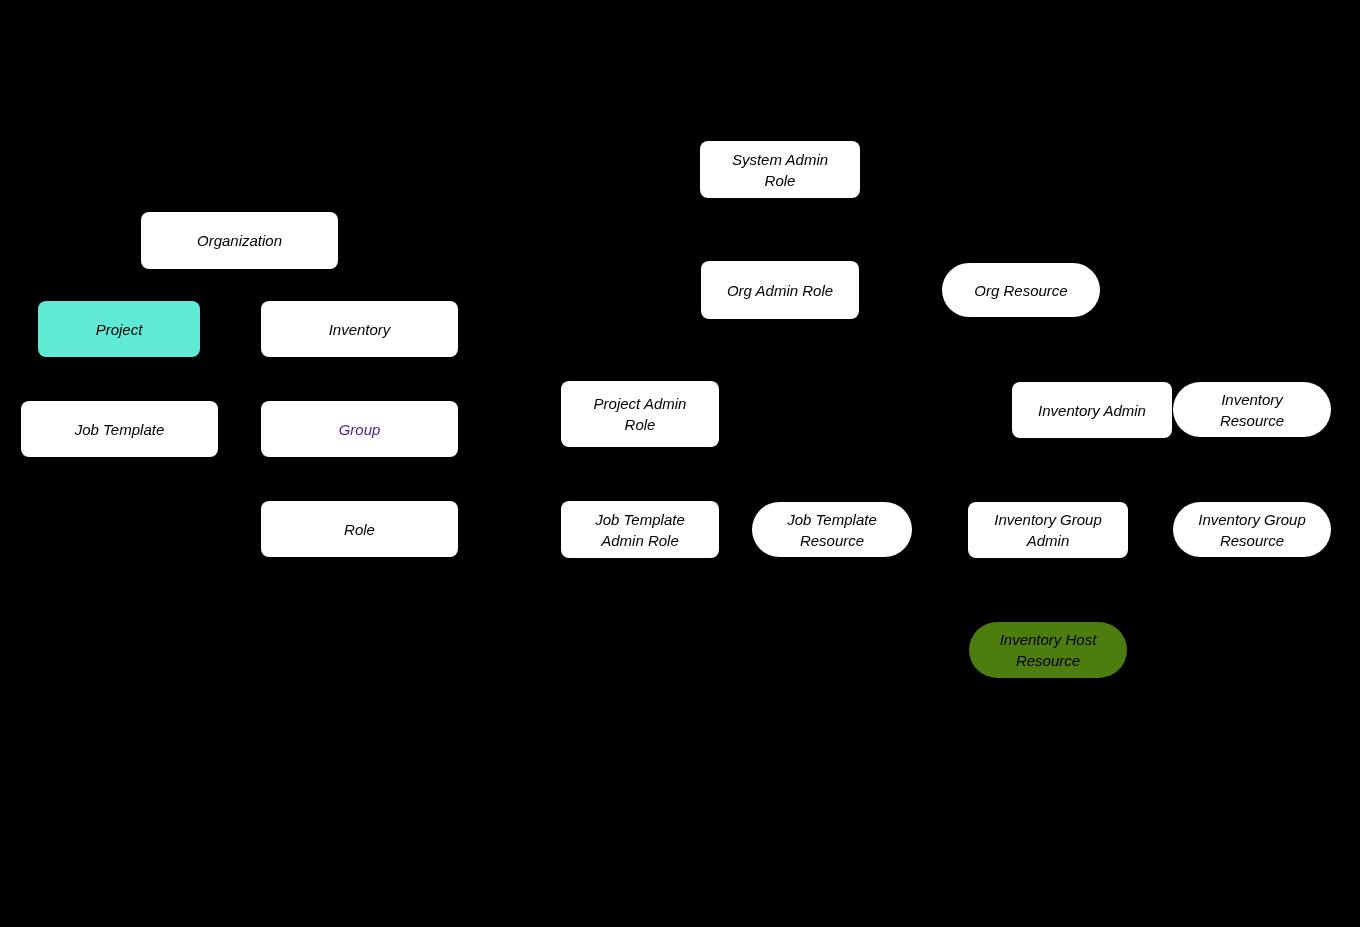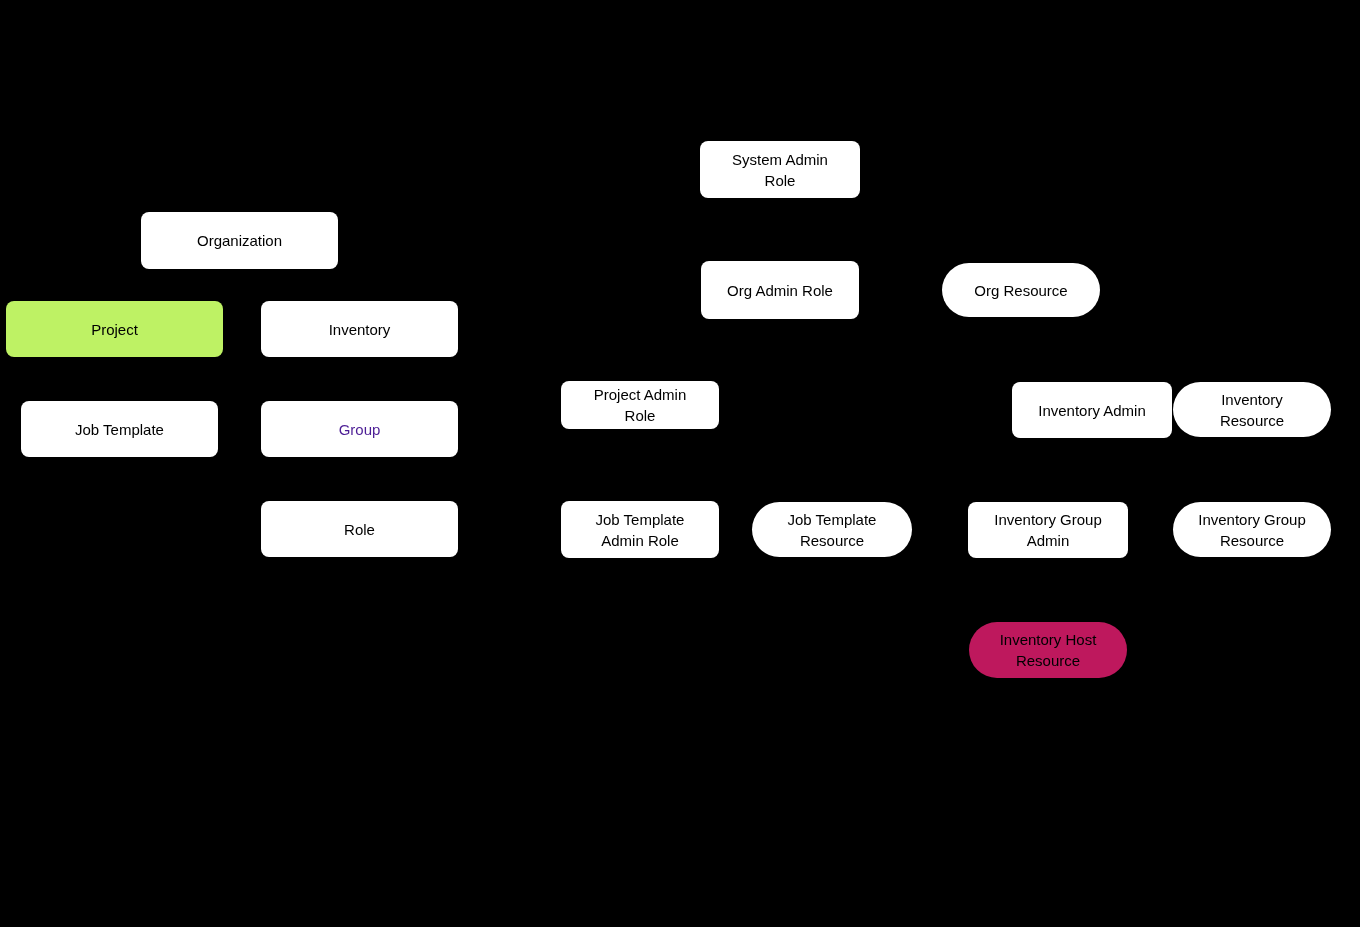--- a/index.html
+++ b/index.html
@@ -21,50 +21,51 @@
     color: #000000;
     display: flex;
     align-items: center;
     justify-content: center;
     text-align: center;
     font-size: 15px;
     line-height: 21px;
     white-space: pre-line;
     box-sizing: border-box;
     padding: 1px 4px;
+    font-style: italic;
   }
   .node.rect {
     border-radius: 8px;
   }
   .node.pill {
     border-radius: 28px;
   }
 </style>
 </head>
 <body>
 
 <div class="canvas" style="background: rgb(0, 0, 0);">
     <div class="node rect" style="left: 141px; top: 200px; width: 197px; height: 57px; background: rgb(255, 255, 255); color: rgb(0, 0, 0); margin-top: 12px;">Organization</div>
-    <div class="node rect" style="left: 6px; top: 301px; width: 217px; height: 56px; background: #bef264; color: rgb(0, 0, 0);">Project</div>
+    <div class="node rect" style="left: 38px; top: 301px; width: 162px; height: 56px; background: #5eead4; color: rgb(0, 0, 0);">Project</div>
     <div class="node rect" style="left: 261px; top: 301px; width: 197px; height: 56px; background: rgb(255, 255, 255); color: rgb(0, 0, 0);">Inventory</div>
     <div class="node rect" style="left: 21px; top: 401px; width: 197px; height: 56px; background: rgb(255, 255, 255); color: rgb(0, 0, 0);">Job Template</div>
     <div class="node rect" style="left: 261px; top: 401px; width: 197px; height: 56px; background: rgb(255, 255, 255); color: #4c1d95;">Group</div>
     <div class="node rect" style="left: 261px; top: 501px; width: 197px; height: 56px; background: rgb(255, 255, 255); color: rgb(0, 0, 0);">Role</div>
     <div class="node rect" style="left: 700px; top: 141px; width: 160px; height: 57px; background: rgb(255, 255, 255); color: rgb(0, 0, 0);">System Admin
 Role</div>
     <div class="node rect" style="left: 701px; top: 261px; width: 158px; height: 58px; background: rgb(255, 255, 255); color: rgb(0, 0, 0);">Org Admin Role</div>
     <div class="node pill" style="left: 942px; top: 263px; width: 158px; height: 54px; background: rgb(255, 255, 255); color: rgb(0, 0, 0);">Org Resource</div>
-    <div class="node rect" style="left: 561px; top: 381px; width: 158px; height: 48px; background: rgb(255, 255, 255); color: rgb(0, 0, 0);">Project Admin
+    <div class="node rect" style="left: 561px; top: 381px; width: 158px; height: 66px; background: rgb(255, 255, 255); color: rgb(0, 0, 0);">Project Admin
 Role</div>
     <div class="node rect" style="left: 968px; top: 382px; width: 160px; height: 56px; background: rgb(255, 255, 255); color: rgb(0, 0, 0); margin-left: 44px;">Inventory Admin</div>
     <div class="node pill" style="left: 1173px; top: 382px; width: 158px; height: 55px; background: rgb(255, 255, 255); color: rgb(0, 0, 0);">Inventory
 Resource</div>
     <div class="node rect" style="left: 561px; top: 501px; width: 158px; height: 57px; background: rgb(255, 255, 255); color: rgb(0, 0, 0);">Job Template
 Admin Role</div>
     <div class="node pill" style="left: 752px; top: 502px; width: 160px; height: 55px; background: rgb(255, 255, 255); color: rgb(0, 0, 0);">Job Template
 Resource</div>
     <div class="node rect" style="left: 968px; top: 502px; width: 160px; height: 56px; background: rgb(255, 255, 255); color: rgb(0, 0, 0);">Inventory Group
 Admin</div>
     <div class="node pill" style="left: 1173px; top: 502px; width: 158px; height: 55px; background: rgb(255, 255, 255); color: rgb(0, 0, 0);">Inventory Group
 Resource</div>
-    <div class="node pill" style="left: 969px; top: 622px; width: 158px; height: 56px; background: #be185d; color: rgb(0, 0, 0);">Inventory Host
+    <div class="node pill" style="left: 969px; top: 622px; width: 158px; height: 56px; background: #4d7c0f; color: rgb(0, 0, 0);">Inventory Host
 Resource</div>
   </div>
 
 </body></html>

